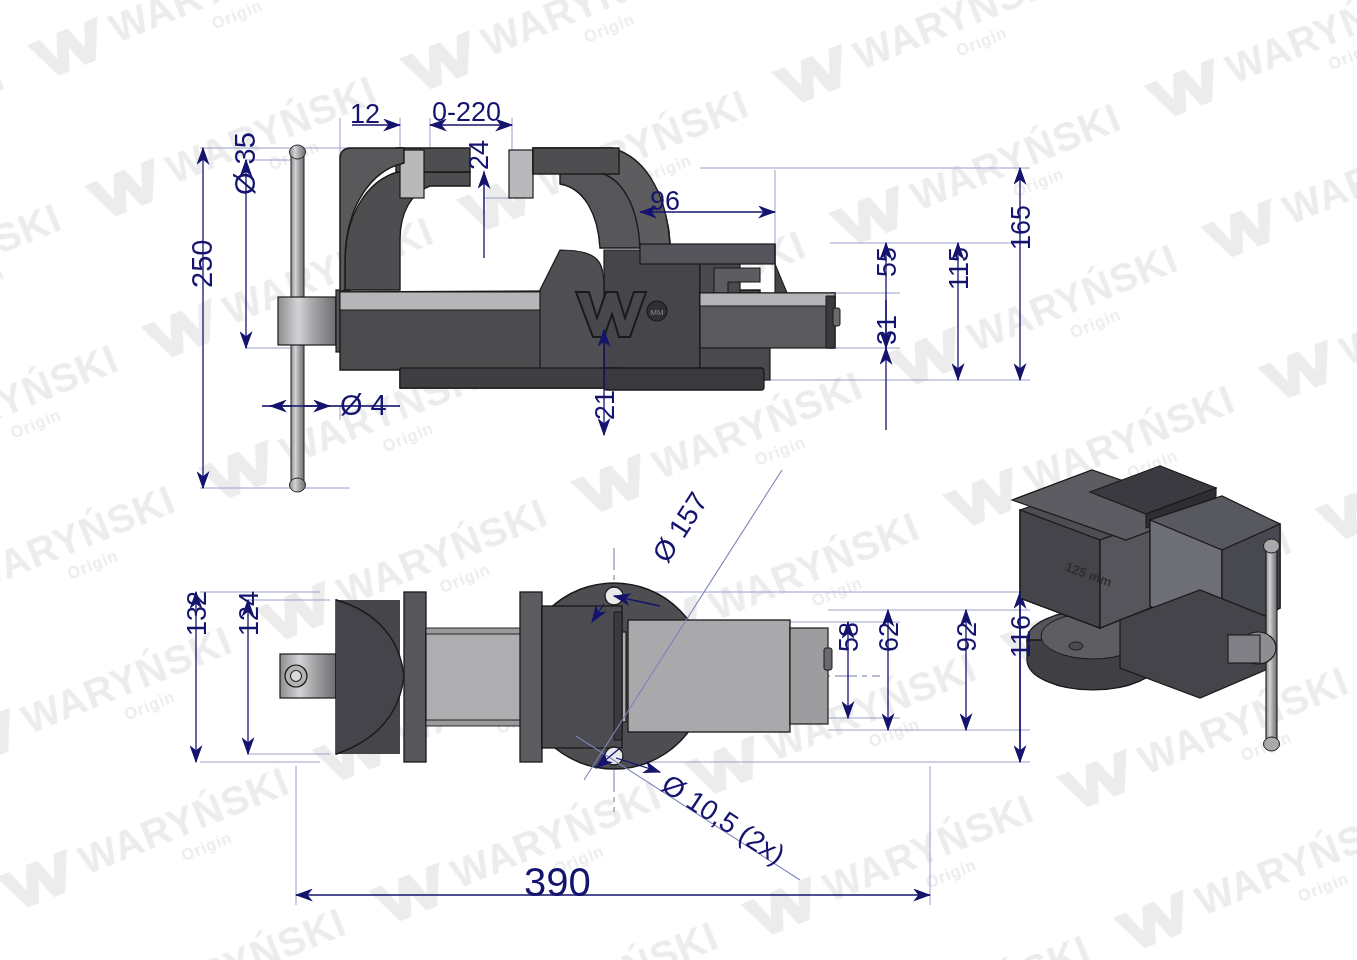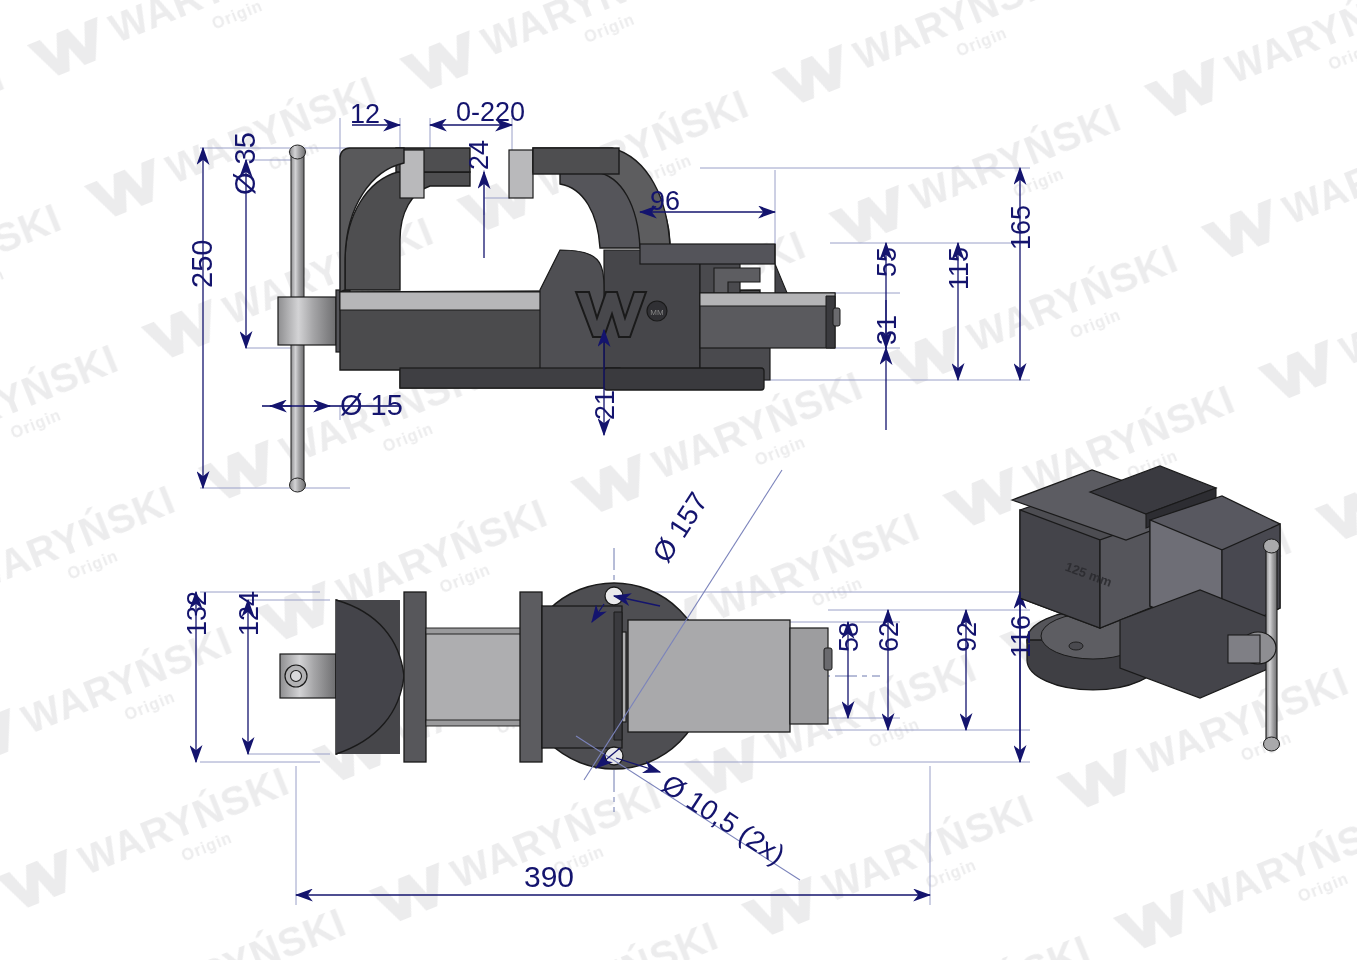--- a/index.html
+++ b/index.html
@@ -273,31 +273,31 @@
       <g stroke="#14146e" stroke-width="1.3" fill="none">
         <line x1="1020" y1="592" x2="1020" y2="762"></line>
       </g>
     </g>
 
     </g>
   </svg>
 
   <span class="lbl" style="left:350px;top:101px;font-size:27px;">12</span>
 
-  <span class="lbl" style="left:432px;top:99px;font-size:27px;margin-left:24px;">0-220</span>
+  <span class="lbl" style="left:432px;top:99px;font-size:27px;">0-220</span>
 
   <span class="lbl" style="left:466px;top:170px;font-size:27px;transform:rotate(-90deg);transform-origin:0 0;">24</span>
 
   <span class="lbl" style="left:650px;top:188px;font-size:27px;">96</span>
 
   <span class="lbl" style="left:188px;top:288px;font-size:29px;transform:rotate(-90deg);transform-origin:0 0;">250</span>
 
   <span class="lbl" style="left:231px;top:195px;font-size:29px;transform:rotate(-90deg);transform-origin:0 0;">Ø  35</span>
 
-  <span class="lbl" style="left:340px;top:391px;font-size:29px;">Ø  15</span>
+  <span class="lbl" style="left:340px;top:391px;font-size:29px;">Ø  4</span>
 
   <span class="lbl" style="left:592px;top:420px;font-size:27px;transform:rotate(-90deg);transform-origin:0 0;">21</span>
 
   <span class="lbl" style="left:874px;top:345px;font-size:27px;transform:rotate(-90deg);transform-origin:0 0;">31</span>
 
   <span class="lbl" style="left:874px;top:277px;font-size:27px;transform:rotate(-90deg);transform-origin:0 0;">55</span>
 
   <span class="lbl" style="left:946px;top:290px;font-size:27px;transform:rotate(-90deg);transform-origin:0 0;">115</span>
 
   <span class="lbl" style="left:1008px;top:250px;font-size:27px;transform:rotate(-90deg);transform-origin:0 0;">165</span>
@@ -307,21 +307,21 @@
   <span class="lbl" style="left:236px;top:636px;font-size:27px;transform:rotate(-90deg);transform-origin:0 0;">124</span>
 
   <span class="lbl" style="left:836px;top:652px;font-size:27px;transform:rotate(-90deg);transform-origin:0 0;">58</span>
 
   <span class="lbl" style="left:876px;top:652px;font-size:27px;transform:rotate(-90deg);transform-origin:0 0;">62</span>
 
   <span class="lbl" style="left:954px;top:652px;font-size:27px;transform:rotate(-90deg);transform-origin:0 0;">92</span>
 
   <span class="lbl" style="left:1008px;top:658px;font-size:27px;transform:rotate(-90deg);transform-origin:0 0;">116</span>
 
-  <span class="lbl" style="left:524px;top:862px;font-size:30px;">390</span>
+  <span class="lbl" style="left:524px;top:862px;font-size:40px;">390</span>
 
   <span class="lbl" style="left:648px;top:552px;font-size:28px;transform:rotate(-57deg);transform-origin:0 0;">Ø 157</span>
 
   <span class="lbl" style="left:672px;top:770px;font-size:28px;transform:rotate(33deg);transform-origin:0 0;">Ø 10,5 (2x)</span>
 
   <span class="lbl" style="left:1068px;top:560px;font-size:13px;color:#2a2a2e;
         font-weight:bold;transform:rotate(20deg);transform-origin:0 0;opacity:.85;">125 mm</span>
 
 </div>
 

